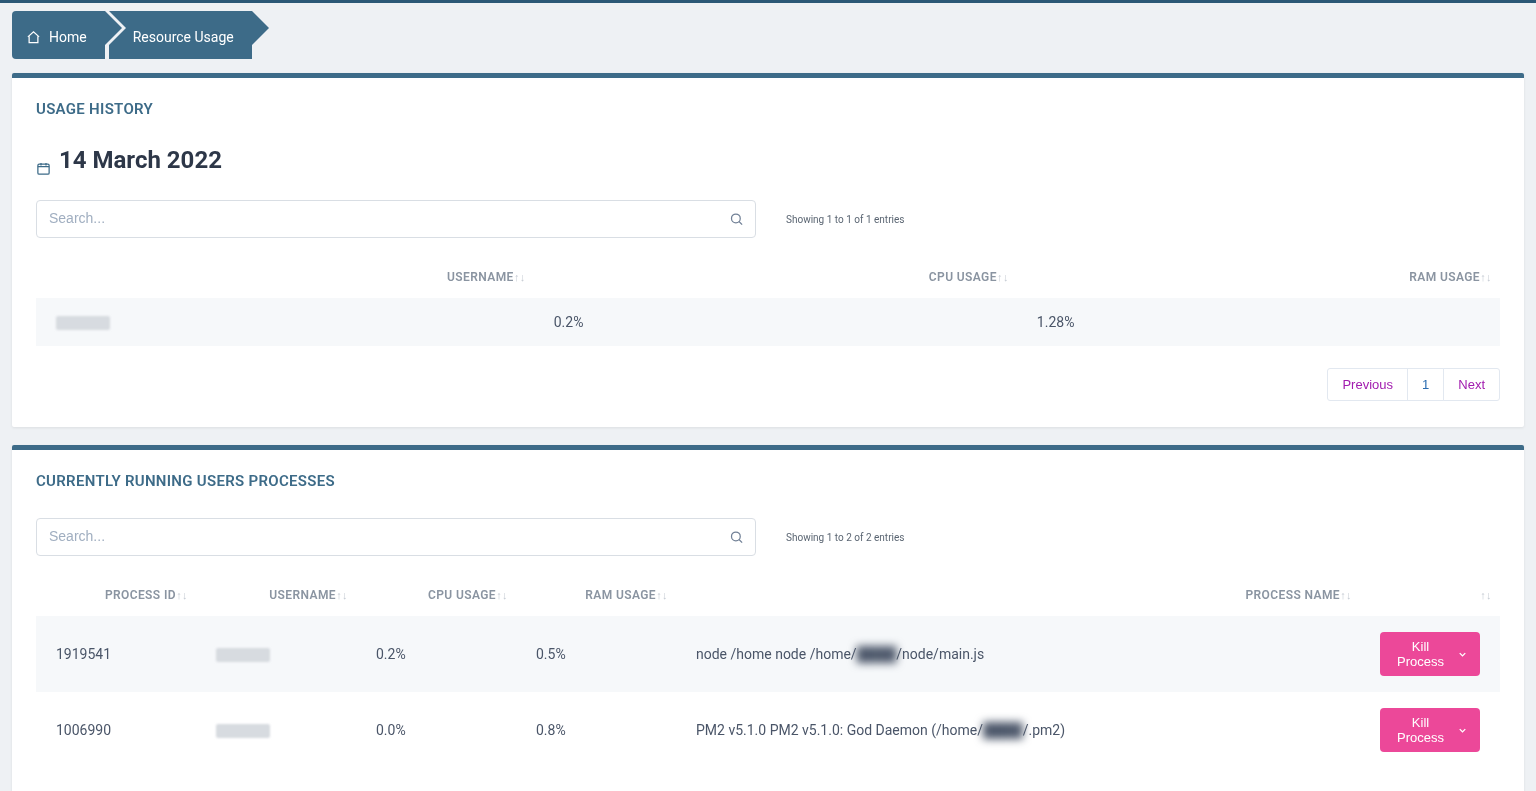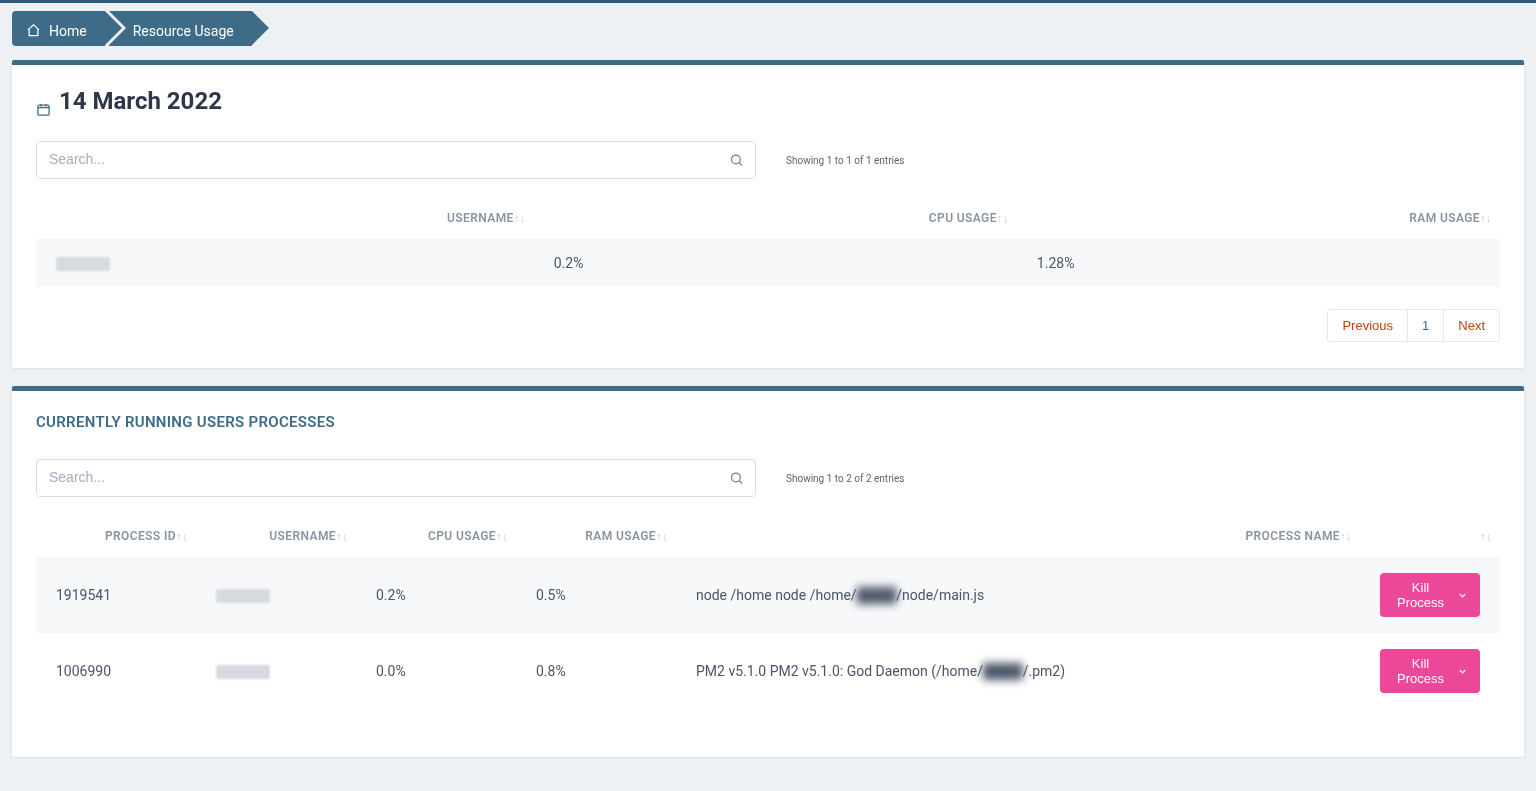--- a/index.html
+++ b/index.html
@@ -14,21 +14,21 @@
     background: #2b5876;
   }
   .breadcrumb-wrap {
     padding: 8px 12px 10px 12px;
     display: flex;
     align-items: center;
   }
   .crumb {
     display: inline-flex;
     align-items: center;
-    height: 35px;
+    height: 48px;
     background: #3d6b88;
     color: #fff;
     padding: 4px 18px 0 24px;
     position: relative;
     font-size: 14px;
     cursor: pointer;
     margin-right: 4px;
   }
   .crumb:first-child {
     padding-left: 14px;
@@ -194,21 +194,21 @@
     font-size: 13px;
     cursor: pointer;
     margin-left: -1px;
   }
   .pagination .page-btn:first-child { border-radius: 3px 0 0 3px; }
   .pagination .page-btn:last-child { border-radius: 0 3px 3px 0; }
   .pagination .page-btn.current {
     color: #2b6cb0;
   }
   .pagination .page-btn.disabled {
-    color: #c2410c;
+    color: #a21caf;
     cursor: default;
     text-align: center;
   }
   .kill-btn {
     background: #ec4899;
     color: #fff;
     border: none;
     border-radius: 4px;
     padding: 7px 12px;
     font-size: 13px;
@@ -245,20 +245,21 @@
     </span>
     <span>Home</span>
   </div>
   <div class="crumb">
     <span>Resource Usage</span>
   </div>
 </div>
 
 <div class="panel">
   <div class="panel-inner">
+    <div class="panel-title">USAGE HISTORY</div>
 
     <div class="date-row">
       <span class="cal-icon">
         <svg width="15" height="15" viewBox="0 0 24 24" fill="none" stroke="#3d6b88" stroke-width="2">
             <rect x="3" y="5" width="18" height="16" rx="2"></rect>
             <path d="M3 9h18M8 3v4M16 3v4"></path>
           </svg>
       </span>
       <span class="date-value">14 March 2022</span>
     </div>

